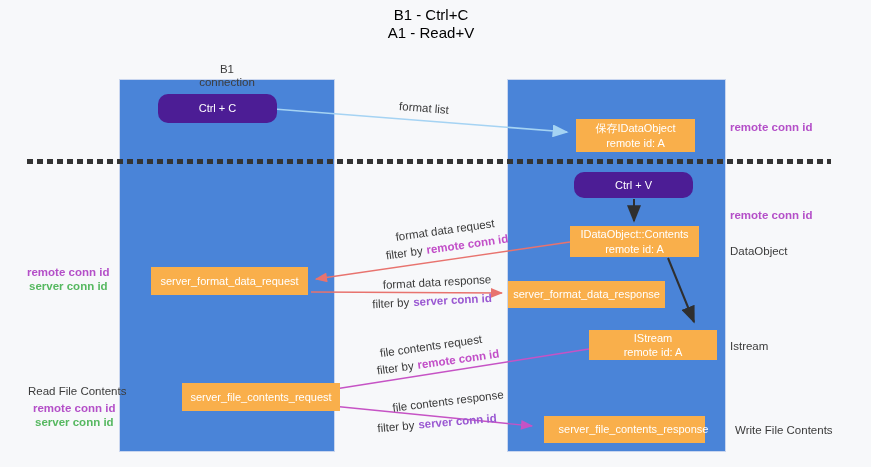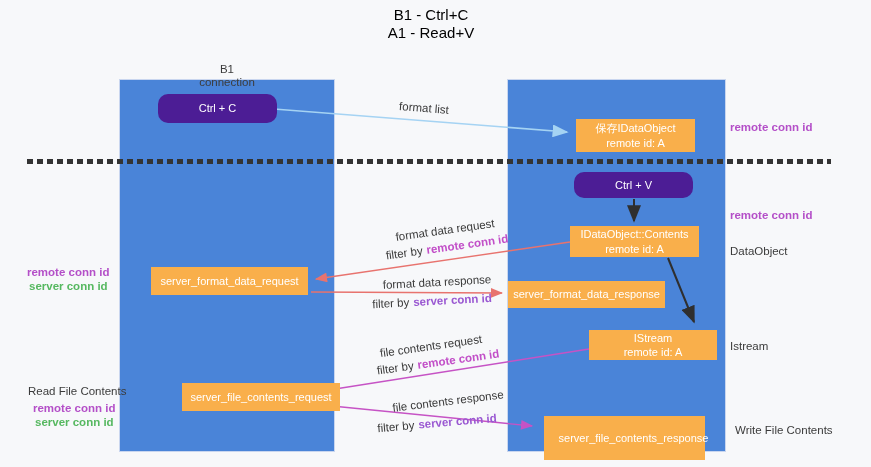--- a/index.html
+++ b/index.html
@@ -122,21 +122,21 @@
 
   <div class="abs node orange" style="left:589px;top:330px;width:128px;height:30px;">
     <div>IStream</div>
     <div>remote id: A</div>
   </div>
 
   <div class="abs node orange" style="left:150px;top:383px;width:158px;height:28px;margin-left:32px;">
     <div>server_file_contents_request</div>
   </div>
 
-  <div class="abs node orange" style="left:544px;top:416px;width:161px;height:44px;padding-left:18px;">
+  <div class="abs node orange" style="left:544px;top:416px;width:161px;height:27px;padding-left:18px;">
     <div>server_file_contents_response</div>
   </div>
 
   <div class="abs alabel r4" style="left:424px;top:108px;">format list</div>
 
   <div class="abs alabel rm8" style="left:445px;top:230px;">format data request</div>
   <div class="abs alabel rm8" style="left:447px;top:247px;">
     <span class="pre">filter by</span><span class="key-remote">remote conn id</span>
   </div>
 

